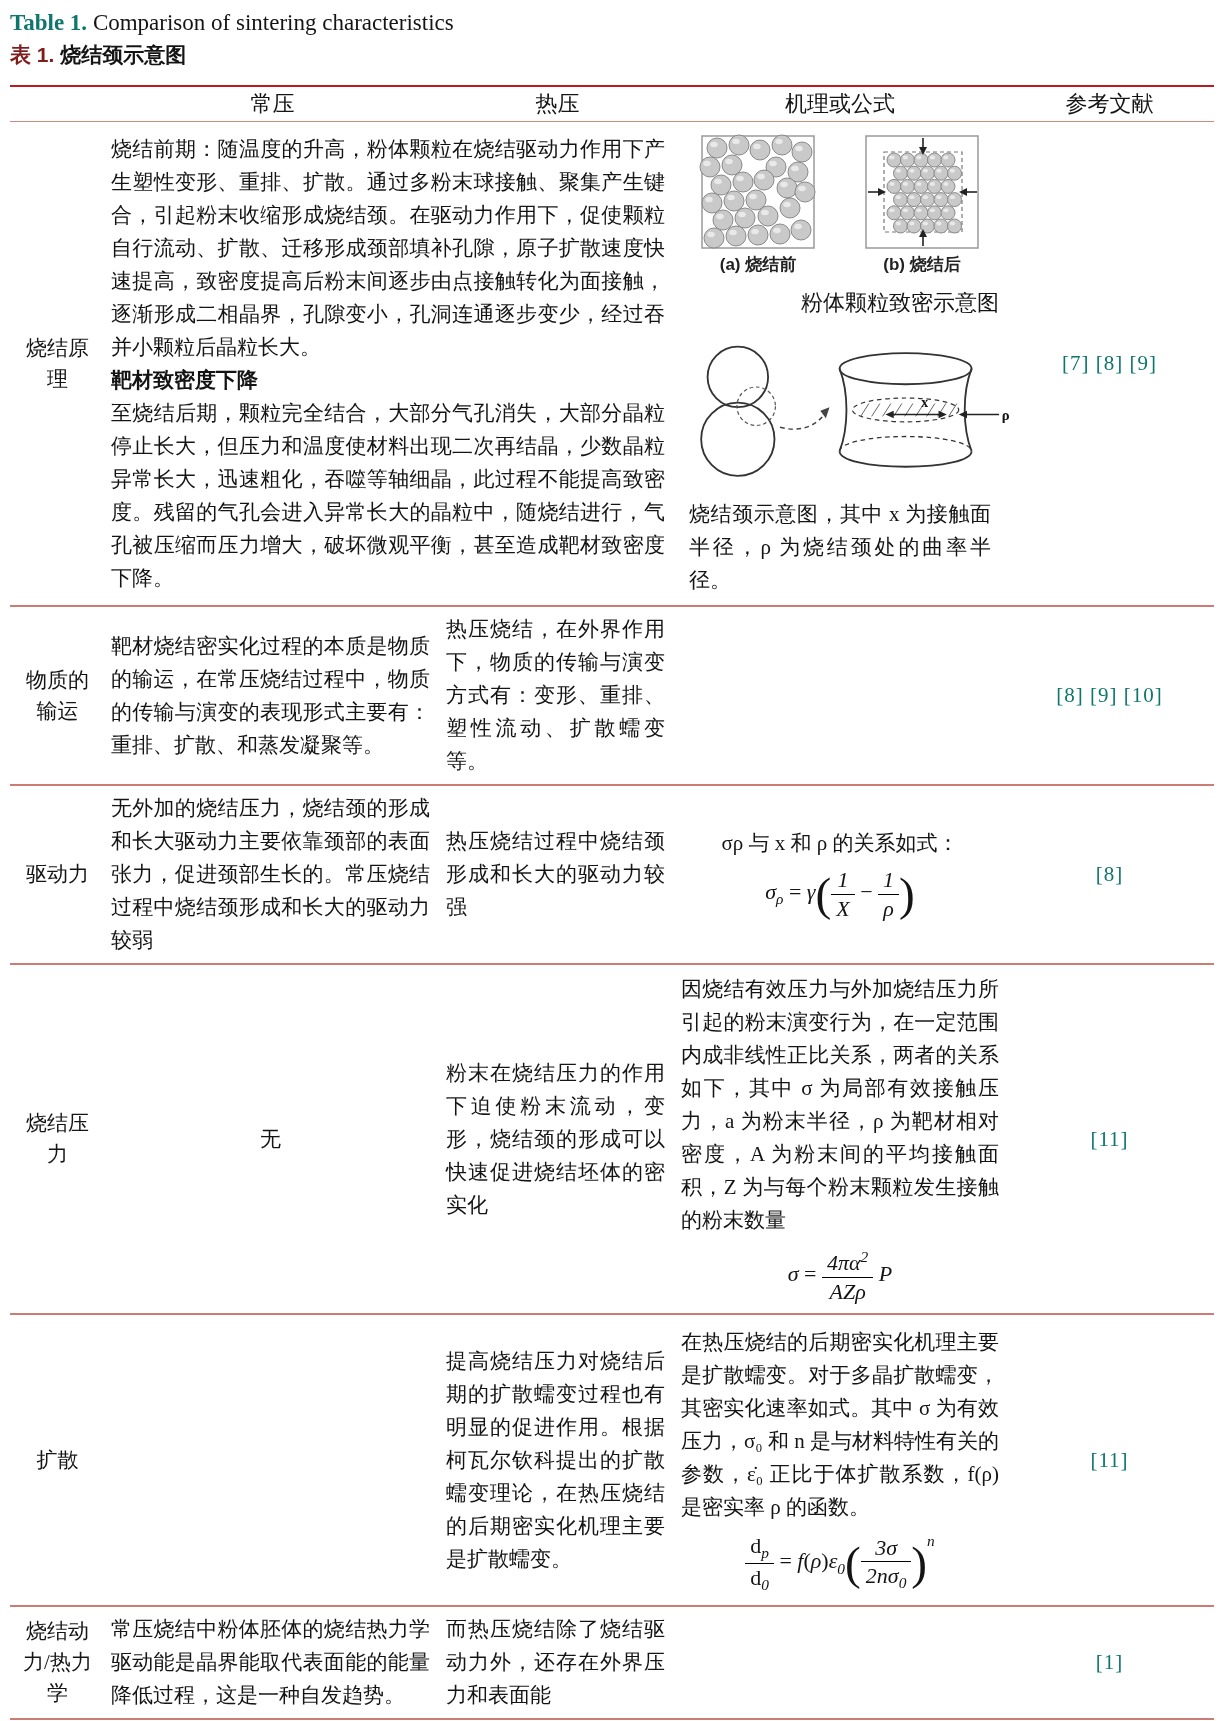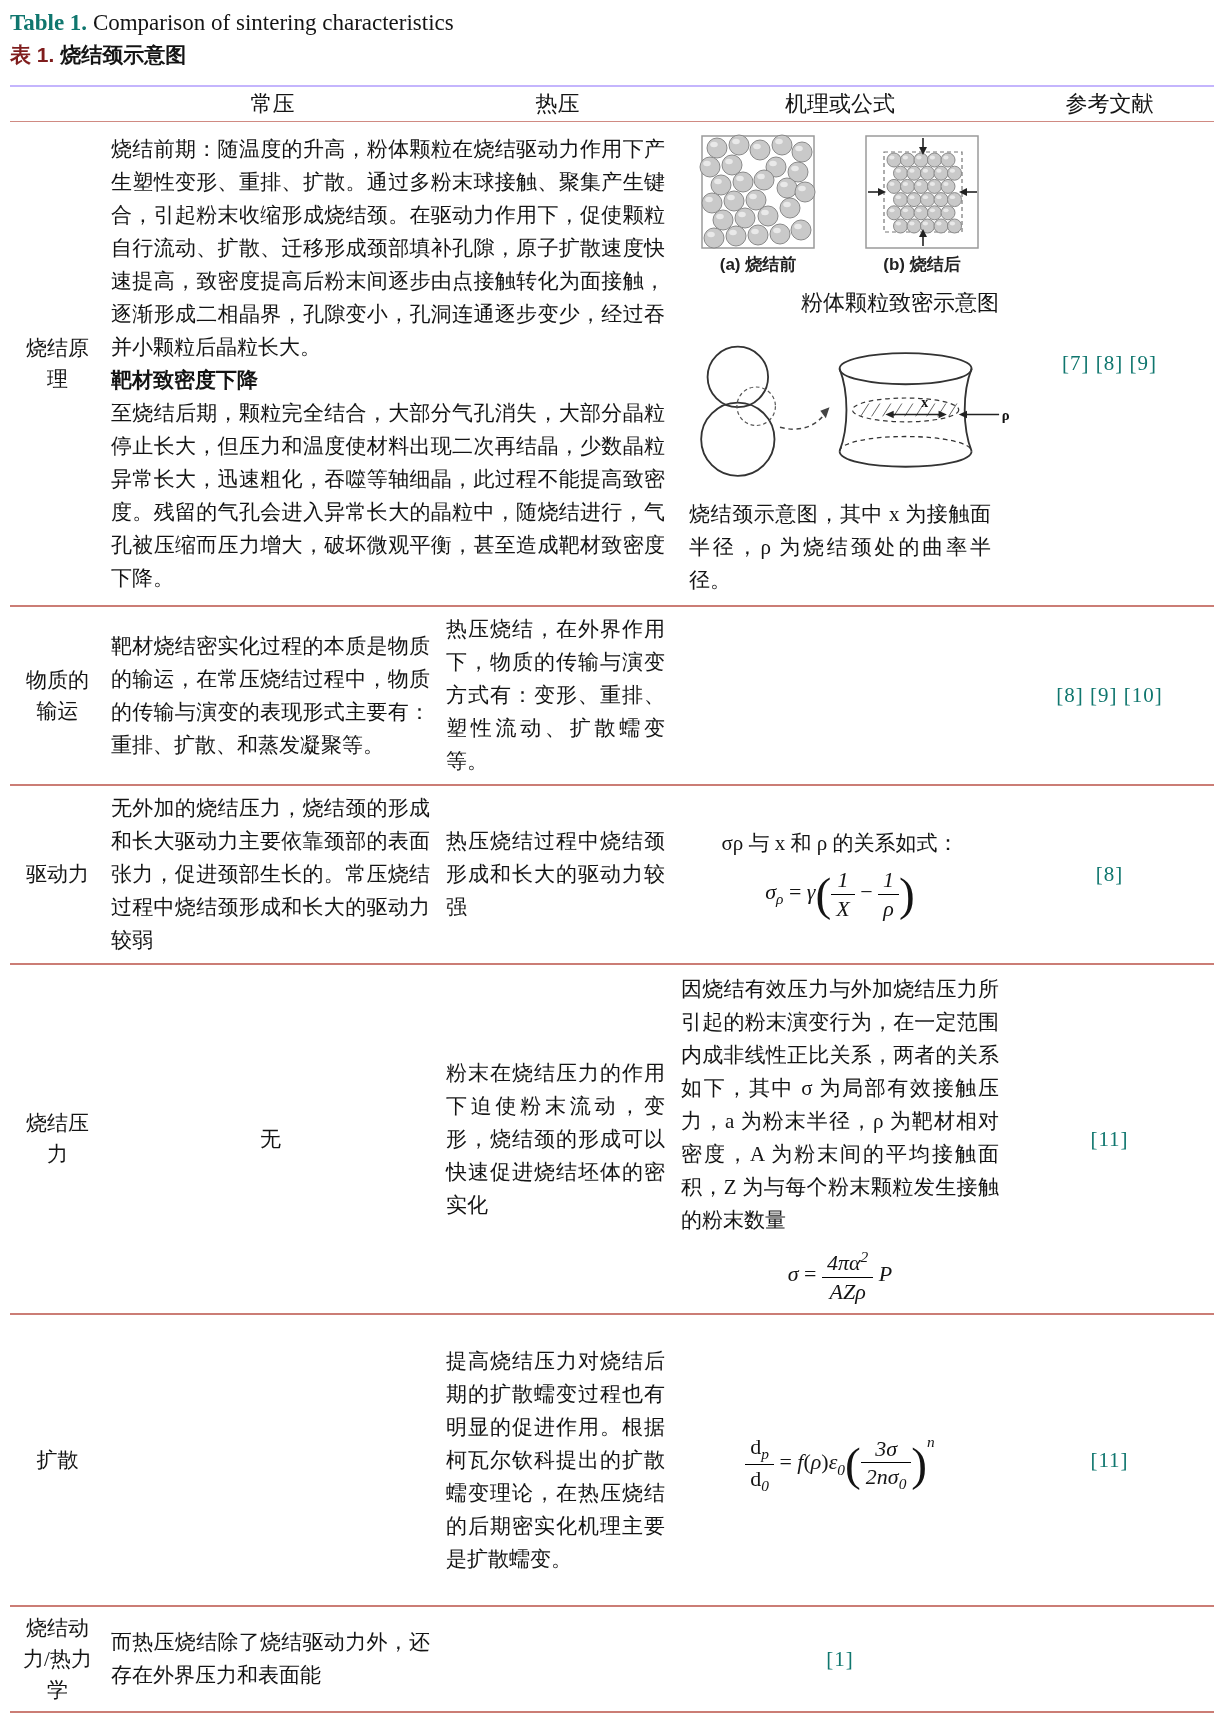--- a/index.html
+++ b/index.html
@@ -11,21 +11,21 @@
     -webkit-font-smoothing:antialiased;
   }
   .title-en{font-size:23px;line-height:30px;}
   .title-en .tlabel{color:#0f766e;font-weight:bold;}
   .title-zh{font-size:21px;line-height:28px;font-weight:bold;
     font-family:"Liberation Sans","DejaVu Sans",sans-serif;margin-top:3px;}
   .title-zh .tlabel{color:#7f1d1d;}
 
   .tbl{margin-top:16px;border-bottom:2px solid #c4736b;}
   .row{display:grid;grid-template-columns:95px 335px 235px 330px 1fr;align-items:center;}
-  .row-header{border-top:2px solid #c4b5fd;border-bottom:1px solid #d08a82;min-height:34px;}
+  .row-header{border-top:2px solid #b91c1c;border-bottom:1px solid #d08a82;min-height:34px;}
   .row-header .hc{font-size:22px;text-align:center;line-height:34px;}
   .rsep{border-top:2px solid #cb7d75;}
 
   .cell{font-size:21px;line-height:33px;padding:6px 10px 6px 6px;}
   .lab{font-size:21px;line-height:31px;text-align:center;padding:0 12px;}
   .just{text-align:justify;text-justify:inter-ideograph;}
   .center{text-align:center;}
   .refs{color:#0f766e;font-size:21px;text-align:center;letter-spacing:1px;}
   .bold{font-weight:bold;}
   .merged23{grid-column:2/4;}
@@ -298,31 +298,33 @@
       </div>
     </div>
     <div class="refs">[11]</div>
   </div>
 
   <div class="row rsep r5">
     <div class="lab">扩散</div>
     <div class="cell"></div>
     <div class="cell just">提高烧结压力对烧结后期的扩散蠕变过程也有明显的促进作用。根据柯瓦尔钦科提出的扩散蠕变理论，在热压烧结的后期密实化机理主要是扩散蠕变。</div>
     <div class="mechcell">
+      <div class="just" style="font-size:21px;line-height:33px;">在热压烧结的后期密实化机理主要是扩散蠕变。对于多晶扩散蠕变，其密实化速率如式。其中 σ 为有效压力，σ₀ 和 n 是与材料特性有关的参数，ε̇₀ 正比于体扩散系数，f(ρ)是密实率 ρ 的函数。</div>
       <div class="formula" style="margin-top:8px;">
         <span class="frac"><span class="fn"><span class="up">d</span><sub>p</sub></span><span class="fd"><span class="up">d</span><sub>0</sub></span></span>
         <span class="up">=</span>
         <span>f</span><span class="up">(</span><span>ρ</span><span class="up">)</span><span>ε</span><sub>0</sub><span class="bp">(</span><span class="frac"><span class="fn">3σ</span><span class="fd"><span>2nσ</span><sub>0</sub></span></span><span class="bp">)</span><span class="expn">n</span>
       </div>
     </div>
     <div class="refs">[11]</div>
   </div>
 
   <div class="row rsep r6">
     <div class="lab">烧结动力/热力学</div>
+    <div class="cell just">常压烧结中粉体胚体的烧结热力学驱动能是晶界能取代表面能的能量降低过程，这是一种自发趋势。</div>
     <div class="cell just">而热压烧结除了烧结驱动力外，还存在外界压力和表面能</div>
     <div class="cell"></div>
     <div class="refs">[1]</div>
   </div>
 
   <div class="row rsep r7">
 
     <div class="refs"></div>
   </div>
 

